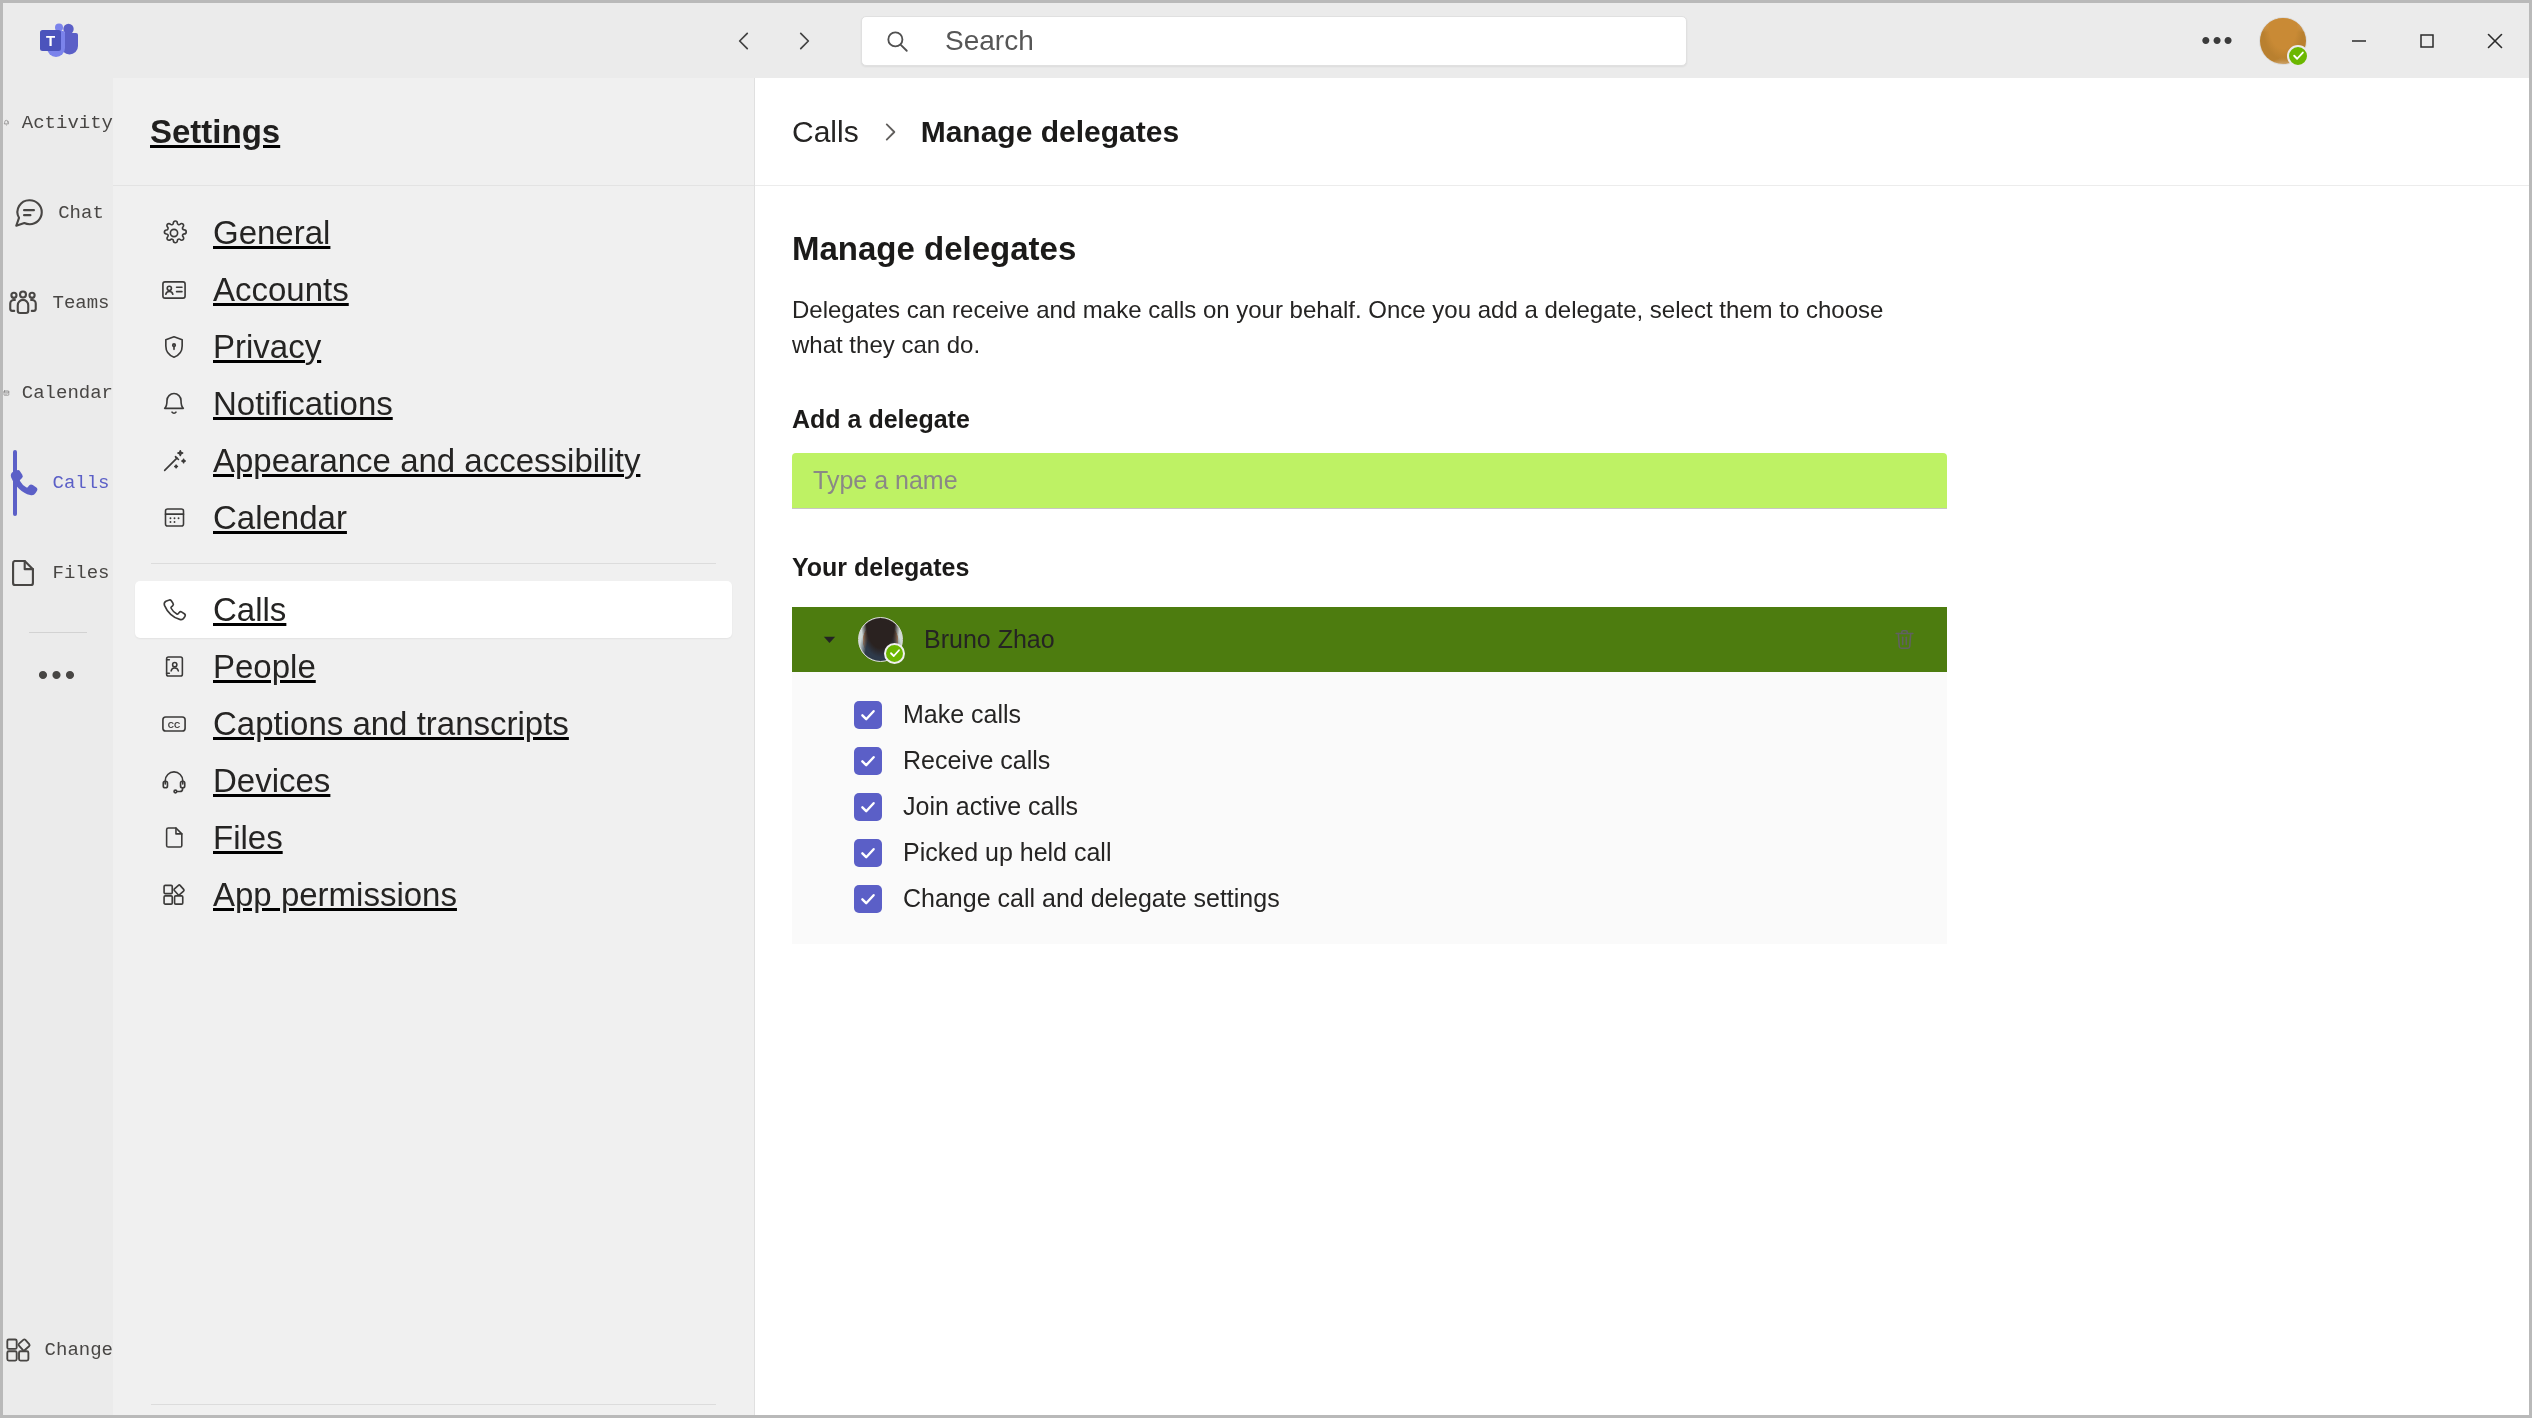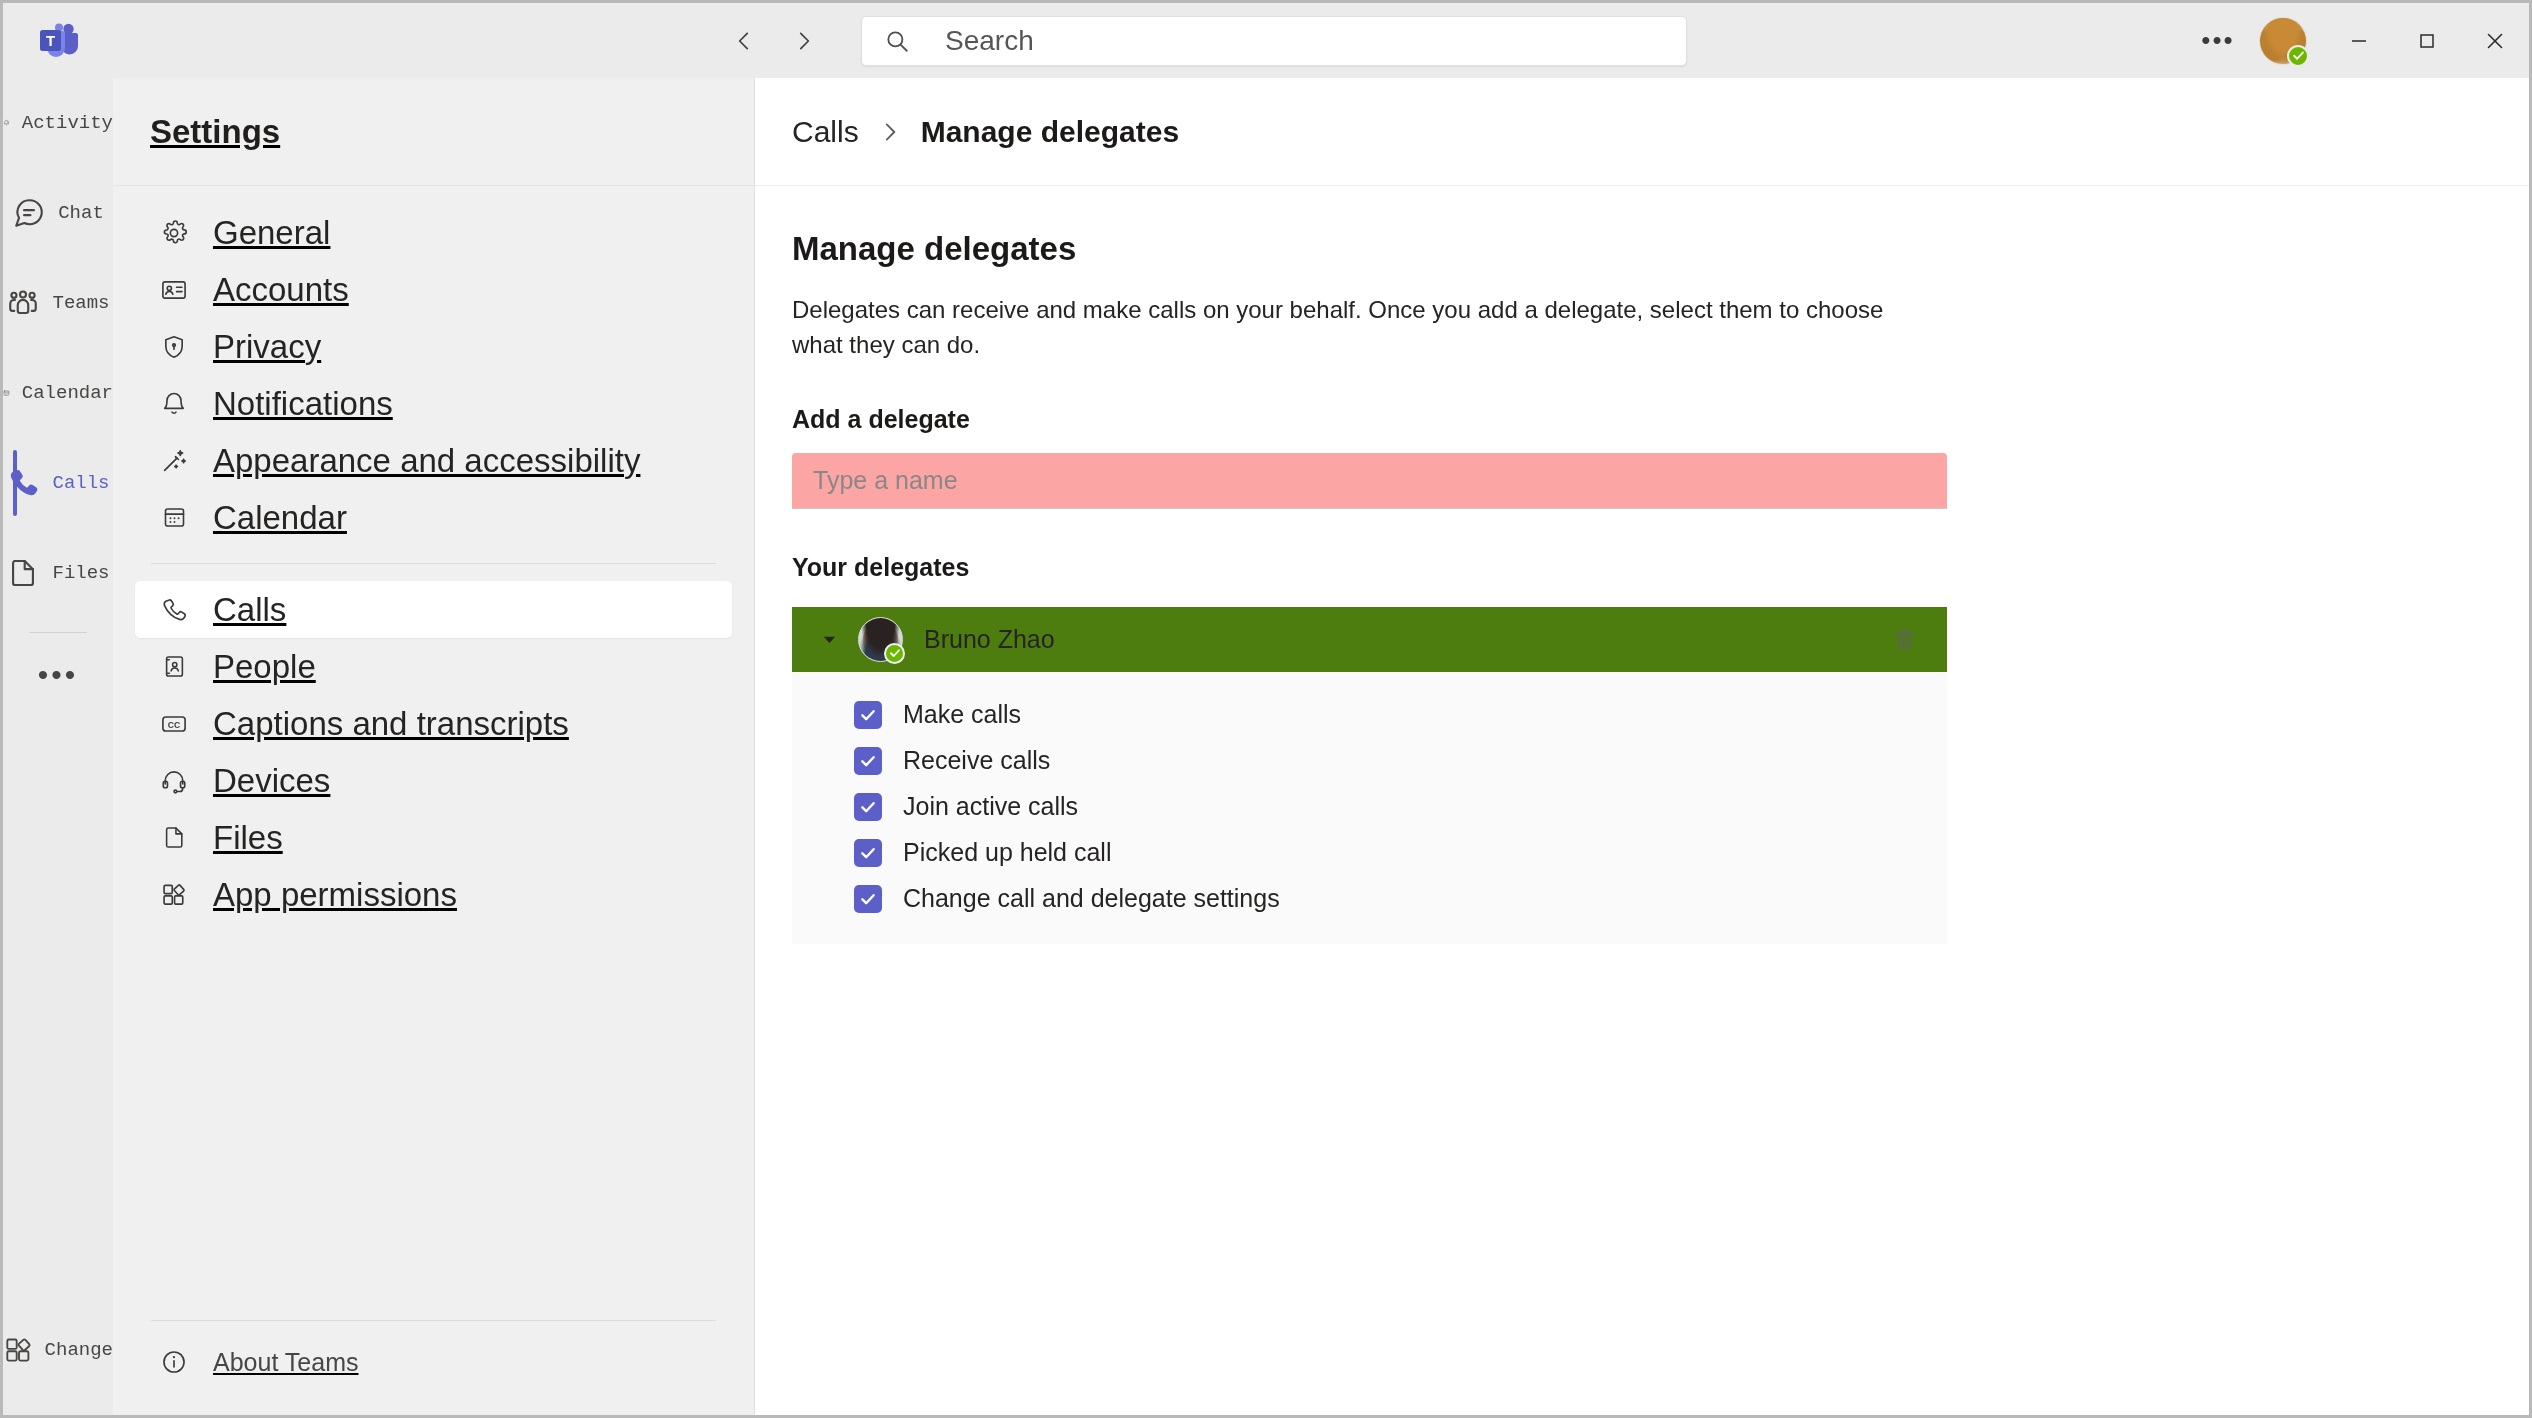--- a/index.html
+++ b/index.html
@@ -168,21 +168,21 @@
 
   .pane { padding: 44px 0 0 37px; }
   .pane-title { font-size: 33px; font-weight: bold; color: #1b1a19; }
   .pane-desc {
     font-size: 24px; color: #252423; line-height: 1.45;
     margin-top: 25px; max-width: 1120px;
   }
   .sec-label { font-size: 25px; font-weight: bold; color: #1b1a19; margin-top: 42px; }
   .name-input {
     margin-top: 19px; width: 1155px; height: 56px;
-    background: #fca5a5; border: none; border-bottom: 1px solid #c8c6c4;
+    background: #bef264; border: none; border-bottom: 1px solid #c8c6c4;
     border-radius: 4px 4px 0 0; padding: 0 21px;
     font-size: 25px; color: #252423;
     font-family: "Liberation Sans", sans-serif;
   }
   .name-input::placeholder { color: #8a8886; }
   .delegates-label { font-size: 25px; font-weight: bold; color: #1b1a19; margin-top: 44px; }
 
   .delegate-card { margin-top: 25px; width: 1155px; }
   .delegate-row {
     background: #4d7c0f; height: 65px;
@@ -526,30 +526,20 @@
                 <rect x="12.5" y="12.8" width="7" height="7" rx="1"></rect>
                 <rect x="13" y="4.4" width="6.6" height="6.6" rx="1" transform="rotate(-42 16.3 7.7)"></rect>
               </svg>
           </span>
           <span class="s-label">App permissions</span>
         </div>
       </div>
 
       <div class="settings-spacer"></div>
       <div class="about-divider"></div>
-      <div class="about-row">
-        <span class="s-icon" style="margin-right:0">
-          <svg width="28" height="28" viewBox="0 0 24 24" fill="none" stroke="currentColor" stroke-width="1.4" stroke-linecap="round">
-              <circle cx="12" cy="12" r="8.6"></circle>
-              <line x1="12" y1="11" x2="12" y2="16.2"></line>
-              <circle cx="12" cy="7.9" r=".95" fill="currentColor" stroke="none"></circle>
-            </svg>
-        </span>
-        <span class="about-label">About Teams</span>
-      </div>
     </div>
 
     <div class="content">
 
       <div class="crumb-bar">
         <span class="crumb-a">Calls</span>
         <span class="crumb-sep">
           <svg width="26" height="26" viewBox="0 0 24 24" fill="none" stroke="currentColor" stroke-width="1.7" stroke-linecap="round" stroke-linejoin="round">
               <polyline points="9 5 16 12 9 19"></polyline>
             </svg>

